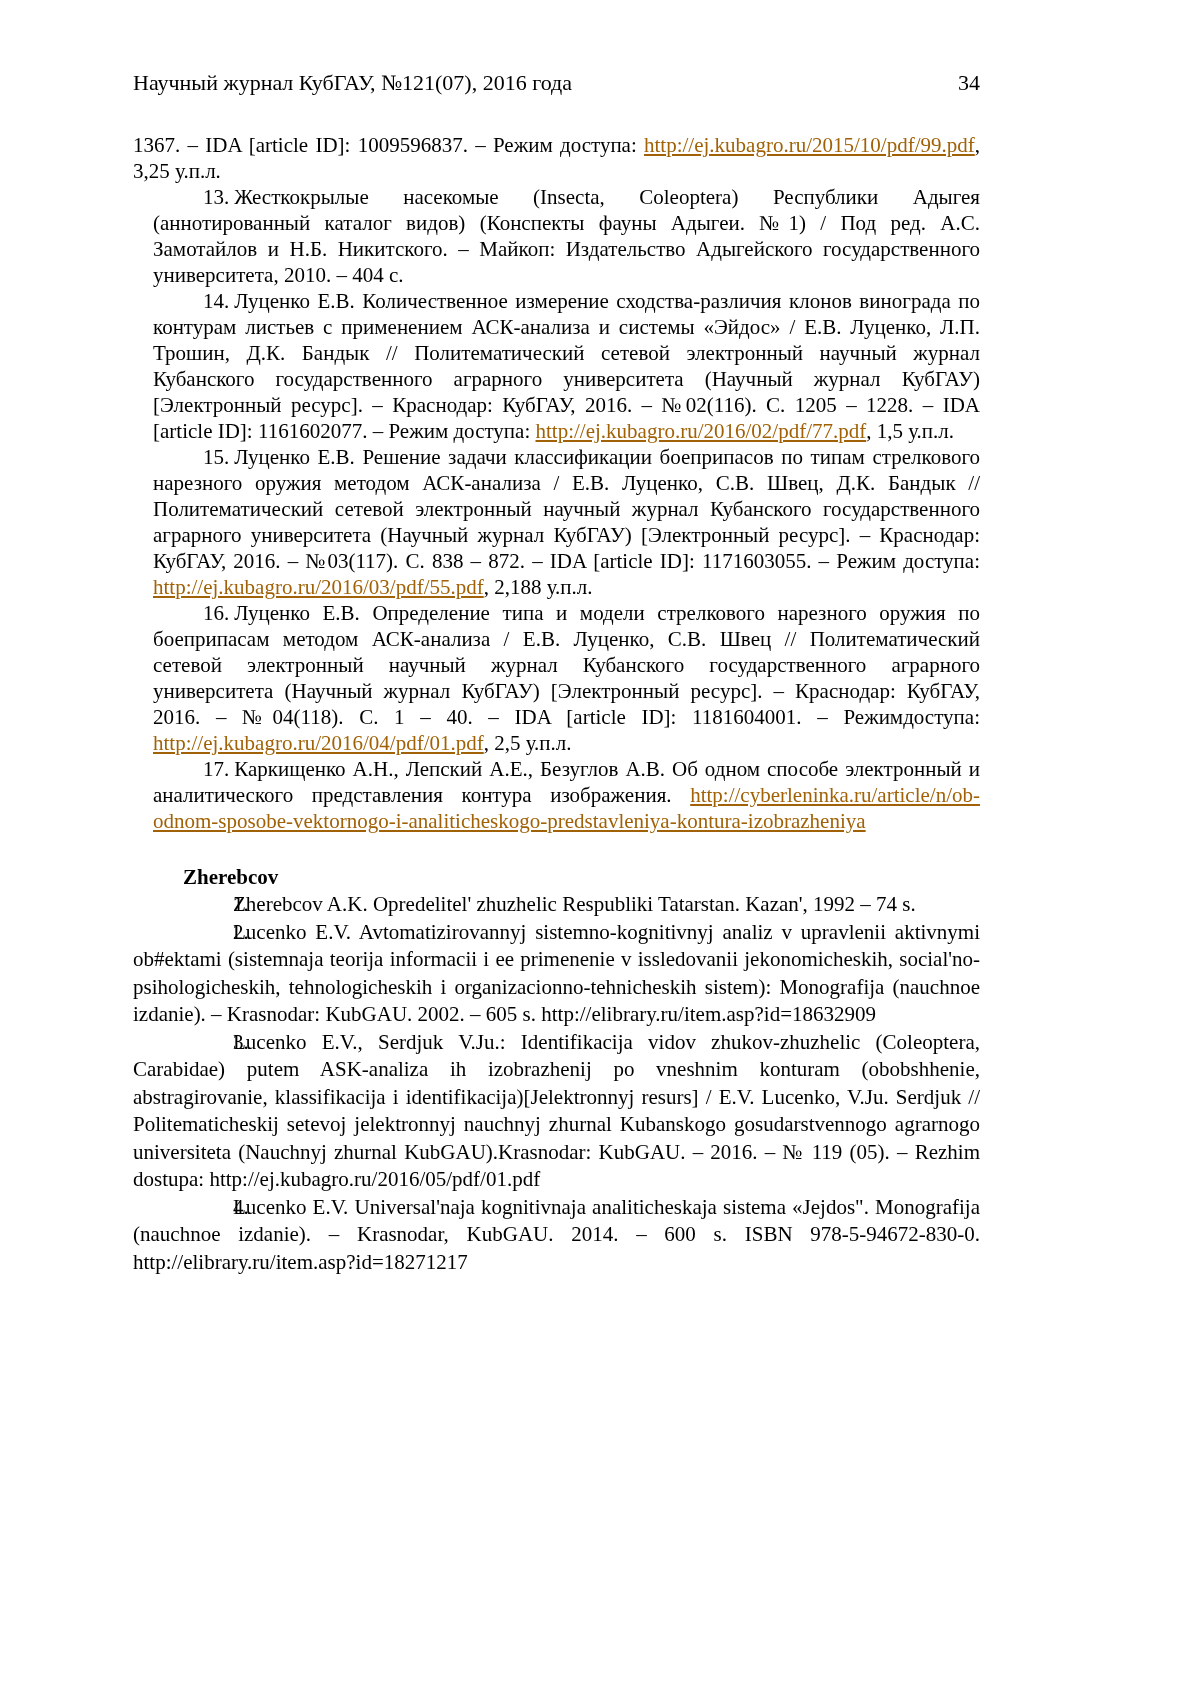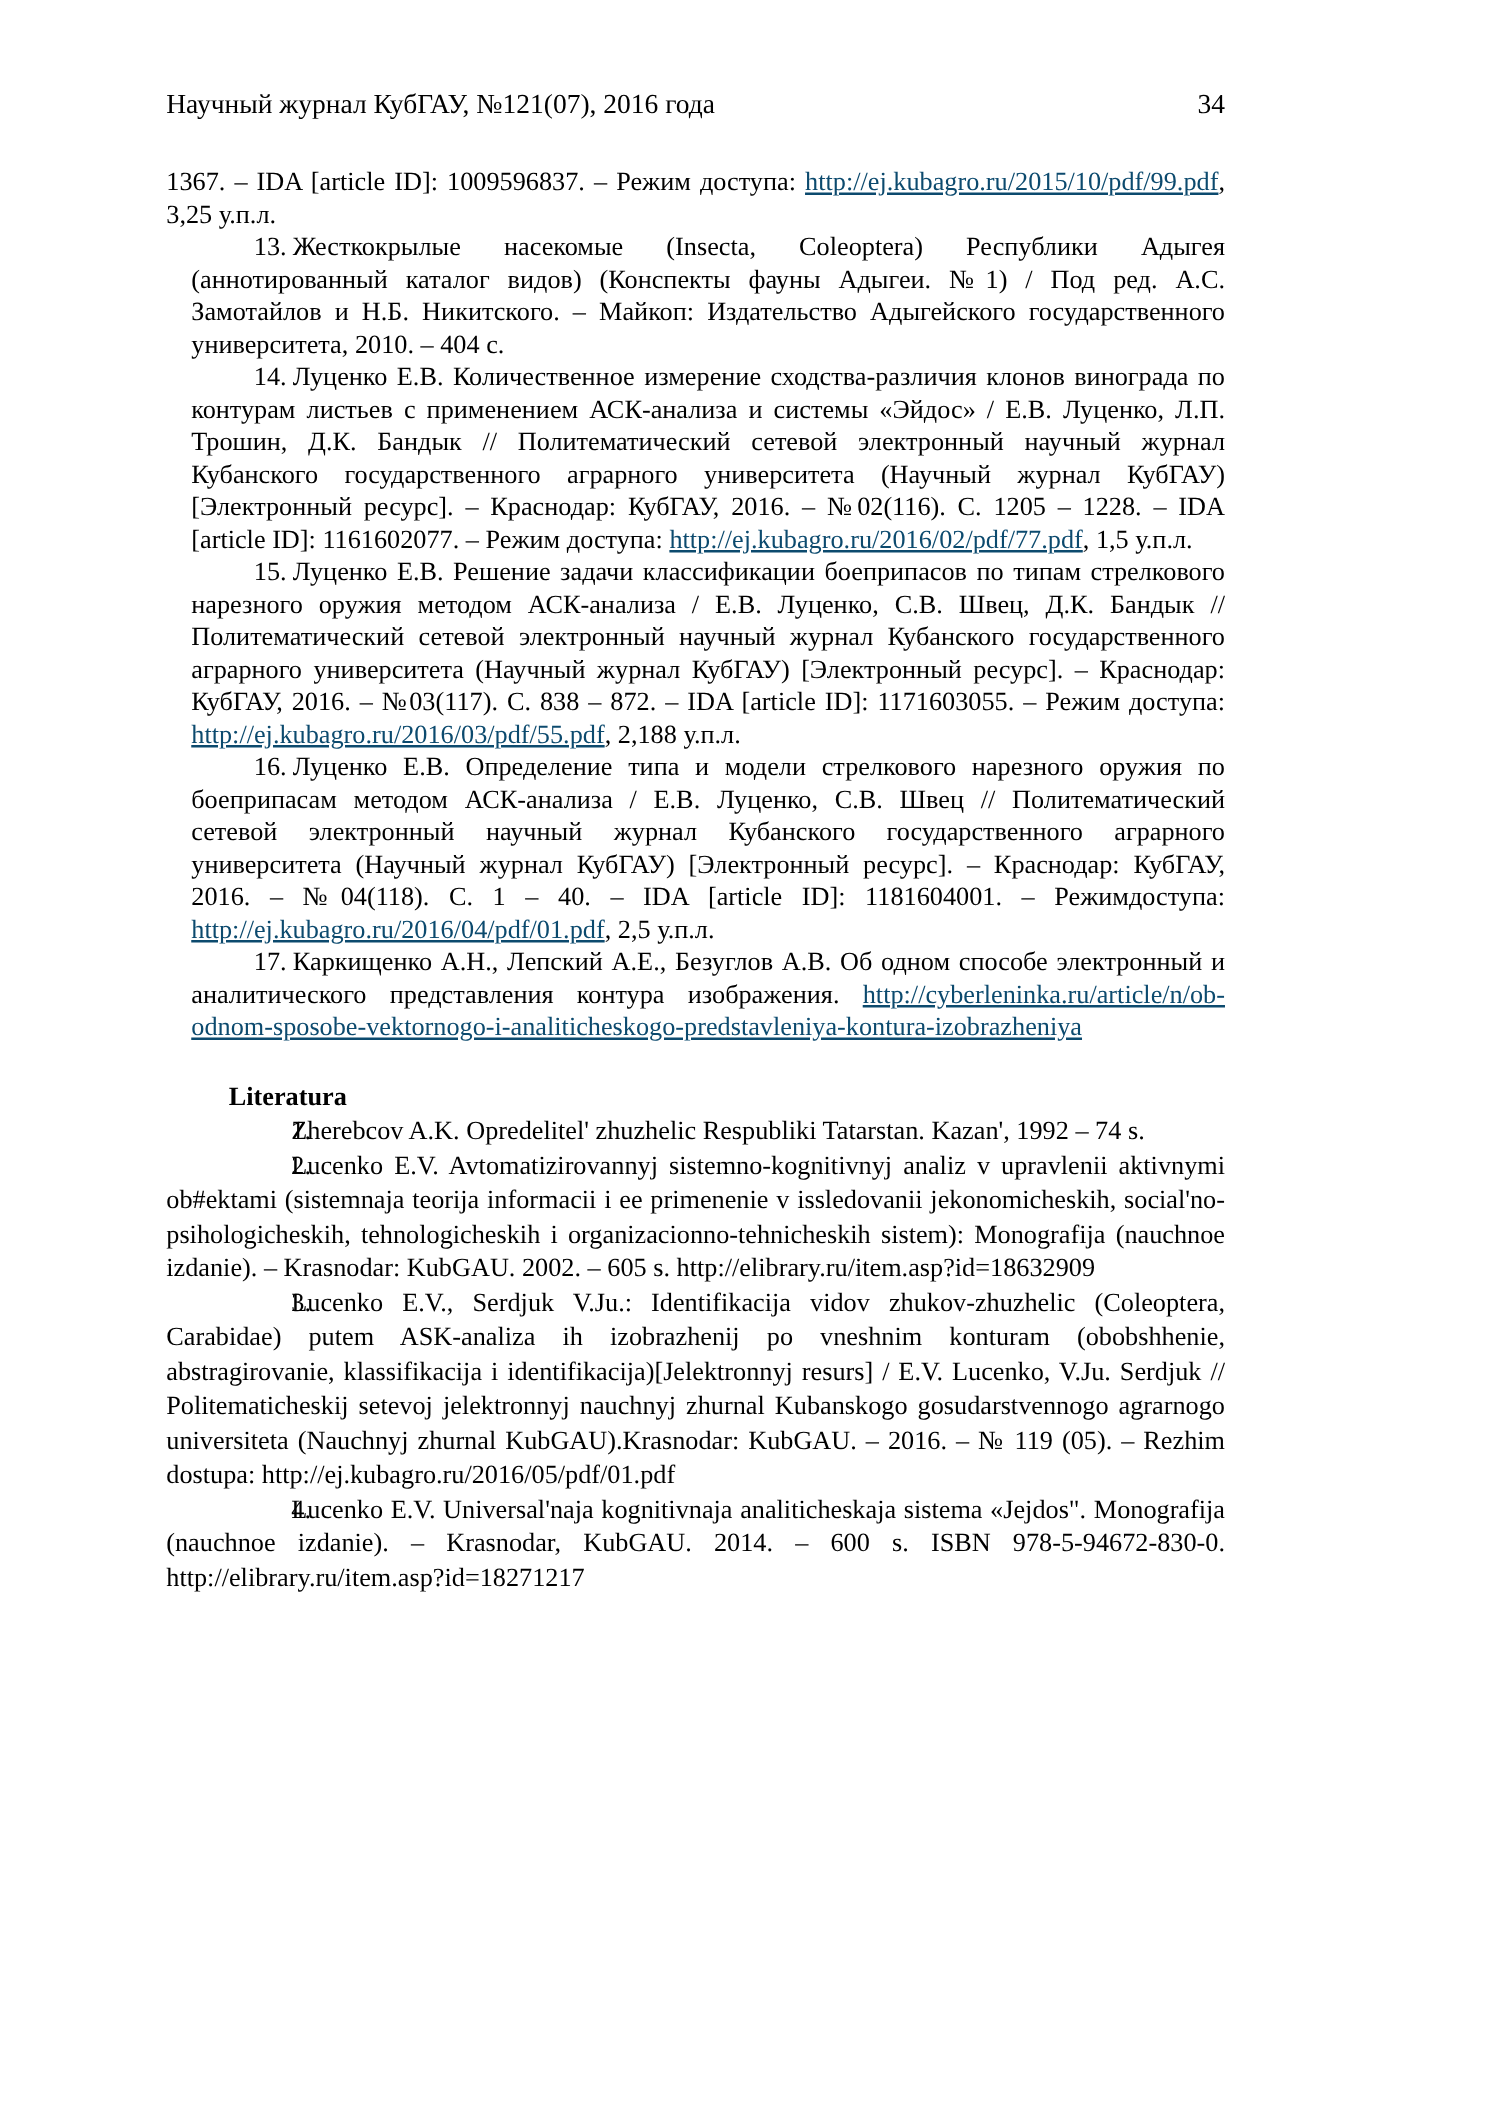--- a/index.html
+++ b/index.html
@@ -33,21 +33,21 @@
     font-size: 21px;
     line-height: 26px;
   }
   p.para {
     margin: 0;
     text-align: justify;
   }
   p.indent { text-indent: 50px; margin-left: 20px; }
   .ref-num { margin-right: 5px; }
   a.link {
-    color: #0c4a6e;
+    color: #a16207;
     text-decoration: underline;
     cursor: pointer;
     word-break: normal;
   }
   .lit-heading {
     margin: 30px 0 0 50px;
     font-size: 21px;
     line-height: 27px;
     font-weight: bold;
   }
@@ -79,21 +79,21 @@
     <p class="para indent"><span class="ref-num">13.</span><span>Жесткокрылые насекомые (Insecta, Coleoptera) Республики Адыгея (аннотированный каталог видов) (Конспекты фауны Адыгеи. №1) / Под ред. А.С. Замотайлов и Н.Б. Никитского. – Майкоп: Издательство Адыгейского государственного университета, 2010. – 404 с.</span></p>
 
     <p class="para indent"><span class="ref-num">14.</span><span>Луценко Е.В. Количественное измерение сходства-различия клонов винограда по контурам листьев с применением АСК-анализа и системы «Эйдос» / Е.В. Луценко, Л.П. Трошин, Д.К. Бандык // Политематический сетевой электронный научный журнал Кубанского государственного аграрного университета (Научный журнал КубГАУ) [Электронный ресурс]. – Краснодар: КубГАУ, 2016. – №02(116). С. 1205 – 1228. – IDA [article ID]: 1161602077. – Режим доступа: </span><a class="link">http://ej.kubagro.ru/2016/02/pdf/77.pdf</a><span>, 1,5 у.п.л.</span></p>
 
     <p class="para indent"><span class="ref-num">15.</span><span>Луценко Е.В. Решение задачи классификации боеприпасов по типам стрелкового нарезного оружия методом АСК-анализа / Е.В. Луценко, С.В. Швец, Д.К. Бандык // Политематический сетевой электронный научный журнал Кубанского государственного аграрного университета (Научный журнал КубГАУ) [Электронный ресурс]. – Краснодар: КубГАУ, 2016. – №03(117). С. 838 – 872. – IDA [article ID]: 1171603055. – Режим доступа: </span><a class="link">http://ej.kubagro.ru/2016/03/pdf/55.pdf</a><span>, 2,188 у.п.л.</span></p>
 
     <p class="para indent"><span class="ref-num">16.</span><span>Луценко Е.В. Определение типа и модели стрелкового нарезного оружия по боеприпасам методом АСК-анализа / Е.В. Луценко, С.В. Швец // Политематический сетевой электронный научный журнал Кубанского государственного аграрного университета (Научный журнал КубГАУ) [Электронный ресурс]. – Краснодар: КубГАУ, 2016. – №04(118). С. 1 – 40. – IDA [article ID]: 1181604001. – Режимдоступа: </span><a class="link">http://ej.kubagro.ru/2016/04/pdf/01.pdf</a><span>, 2,5 у.п.л.</span></p>
 
     <p class="para indent"><span class="ref-num">17.</span><span>Каркищенко А.Н., Лепский А.Е., Безуглов А.В. Об одном способе электронный и аналитического представления контура изображения. </span><a class="link">http://cyberleninka.ru/article/n/ob-odnom-sposobe-vektornogo-i-analiticheskogo-predstavleniya-kontura-izobrazheniya</a></p>
 
-    <h2 class="lit-heading">Literatura</h2>
+    <h2 class="lit-heading">Zherebcov</h2>
 
     <div class="lit-section">
       <p class="lit-item"><span class="lit-num">1.</span><span>Zherebcov A.K. Opredelitel' zhuzhelic Respubliki Tatarstan. Kazan', 1992 – 74 s.</span></p>
       <p class="lit-item"><span class="lit-num">2.</span><span>Lucenko E.V. Avtomatizirovannyj sistemno-kognitivnyj analiz v upravlenii aktivnymi ob#ektami (sistemnaja teorija informacii i ee primenenie v issledovanii jekonomicheskih, social'no-psihologicheskih, tehnologicheskih i organizacionno-tehnicheskih sistem): Monografija (nauchnoe izdanie). – Krasnodar: KubGAU. 2002. – 605 s. http://elibrary.ru/item.asp?id=18632909</span></p>
       <p class="lit-item"><span class="lit-num">3.</span><span>Lucenko E.V., Serdjuk V.Ju.: Identifikacija vidov zhukov-zhuzhelic (Coleoptera, Carabidae) putem ASK-analiza ih izobrazhenij po vneshnim konturam (obobshhenie, abstragirovanie, klassifikacija i identifikacija)[Jelektronnyj resurs] / E.V. Lucenko, V.Ju. Serdjuk // Politematicheskij setevoj jelektronnyj nauchnyj zhurnal Kubanskogo gosudarstvennogo agrarnogo universiteta (Nauchnyj zhurnal KubGAU).Krasnodar: KubGAU. – 2016. – № 119 (05). – Rezhim dostupa: http://ej.kubagro.ru/2016/05/pdf/01.pdf</span></p>
       <p class="lit-item"><span class="lit-num">4.</span><span>Lucenko E.V. Universal'naja kognitivnaja analiticheskaja sistema «Jejdos". Monografija (nauchnoe izdanie). – Krasnodar, KubGAU. 2014. – 600 s. ISBN 978-5-94672-830-0. http://elibrary.ru/item.asp?id=18271217</span></p>
     </div>
 
   </div>
 

